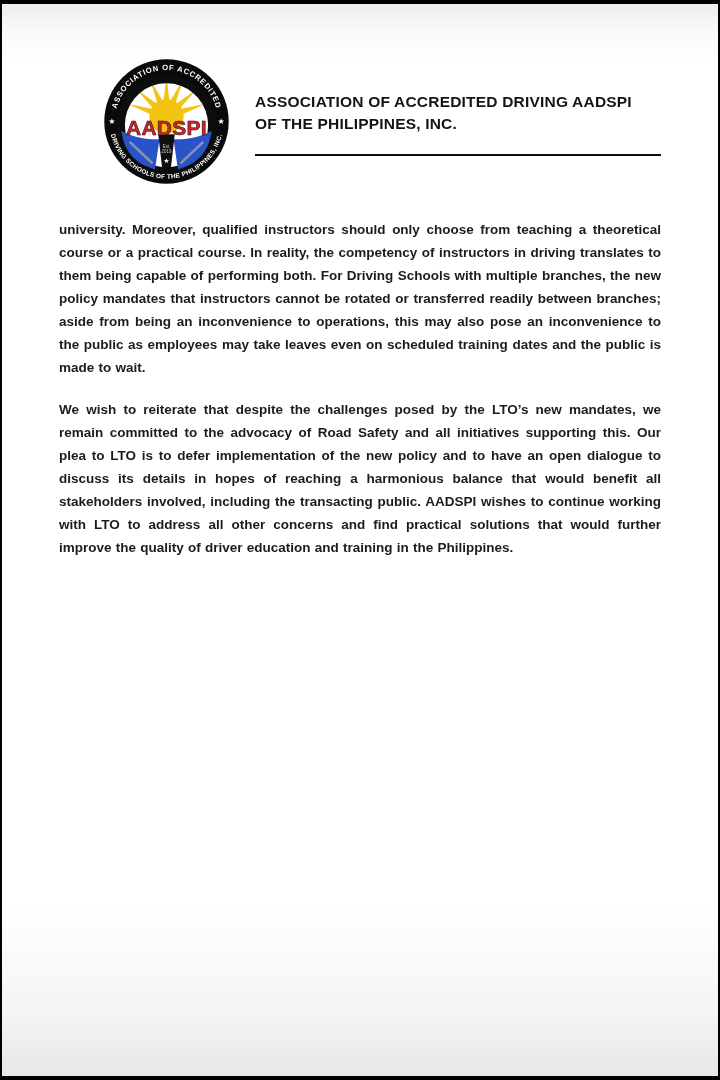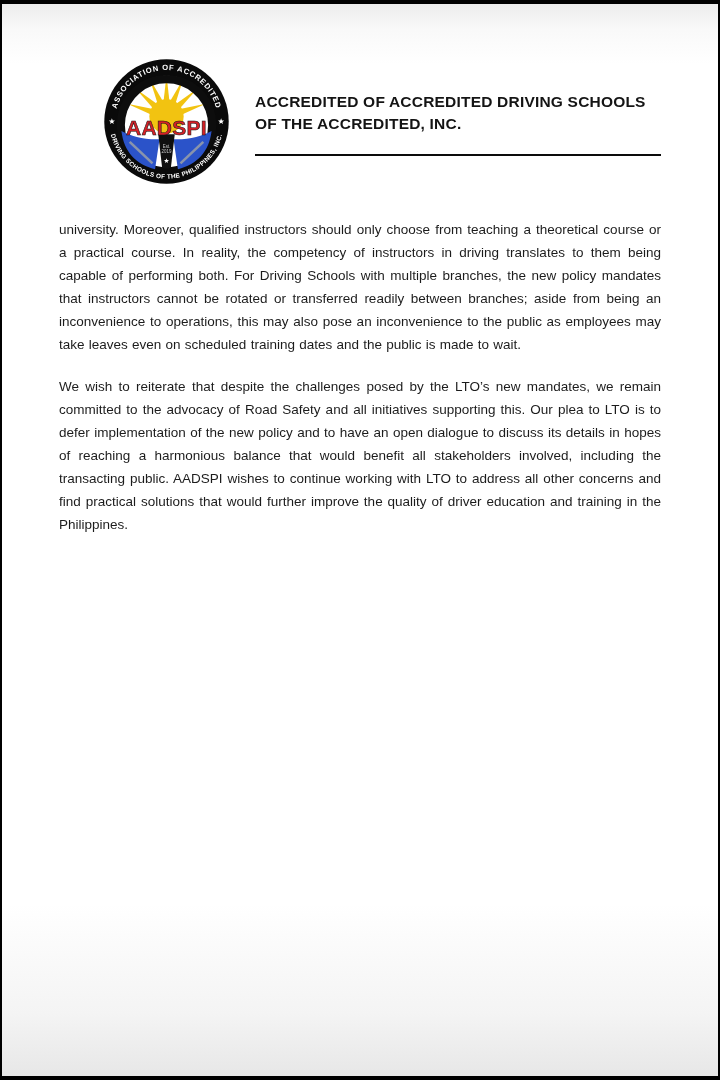--- a/index.html
+++ b/index.html
@@ -29,20 +29,21 @@
   }
   .rule { border-top: 2.5px solid #0c0c0c; margin-top: 19px; height: 0; }
   .body-text { margin: 32px 57px 0 57px; }
   .para {
     margin: 0;
     font-size: 13.5px;
     line-height: 23px;
     color: #1c1c1c;
     text-align: justify;
     word-spacing: 0.5px;
+    font-weight: bold;
   }
   .para + .para { margin-top: 19px; }
 </style>
 </head>
 <body>
 
 <div class="page">
 
   <header class="header">
 
@@ -89,21 +90,21 @@
 
       <text font-size="12" font-weight="bold" fill="#ffffff" letter-spacing="1.2" text-anchor="middle">
         <textPath href="#arcTop" startOffset="50%">ASSOCIATION OF ACCREDITED</textPath>
       </text>
       <text font-size="10" font-weight="bold" fill="#ffffff" letter-spacing="0.4" text-anchor="middle">
         <textPath href="#arcBot" startOffset="50%">DRIVING SCHOOLS OF THE PHILIPPINES, INC.</textPath>
       </text>
     </svg>
 
     <div class="header-text">
-      <h1 class="org-name"><span>ACCREDITED OF ACCREDITED DRIVING SCHOOLS</span><br><span>OF THE ACCREDITED, INC.</span></h1>
+      <h1 class="org-name"><span>ASSOCIATION OF ACCREDITED DRIVING AADSPI</span><br><span>OF THE PHILIPPINES, INC.</span></h1>
       <div class="rule"></div>
     </div>
   </header>
 
   <main class="body-text">
     <p class="para">university. Moreover, qualified instructors should only choose from teaching a theoretical course or a practical course. In reality, the competency of instructors in driving translates to them being capable of performing both. For Driving Schools with multiple branches, the new policy mandates that instructors cannot be rotated or transferred readily between branches; aside from being an inconvenience to operations, this may also pose an inconvenience to the public as employees may take leaves even on scheduled training dates and the public is made to wait.</p>
     <p class="para">We wish to reiterate that despite the challenges posed by the LTO’s new mandates, we remain committed to the advocacy of Road Safety and all initiatives supporting this. Our plea to LTO is to defer implementation of the new policy and to have an open dialogue to discuss its details in hopes of reaching a harmonious balance that would benefit all stakeholders involved, including the transacting public. AADSPI wishes to continue working with LTO to address all other concerns and find practical solutions that would further improve the quality of driver education and training in the Philippines.</p>
   </main>
 
 </div>

